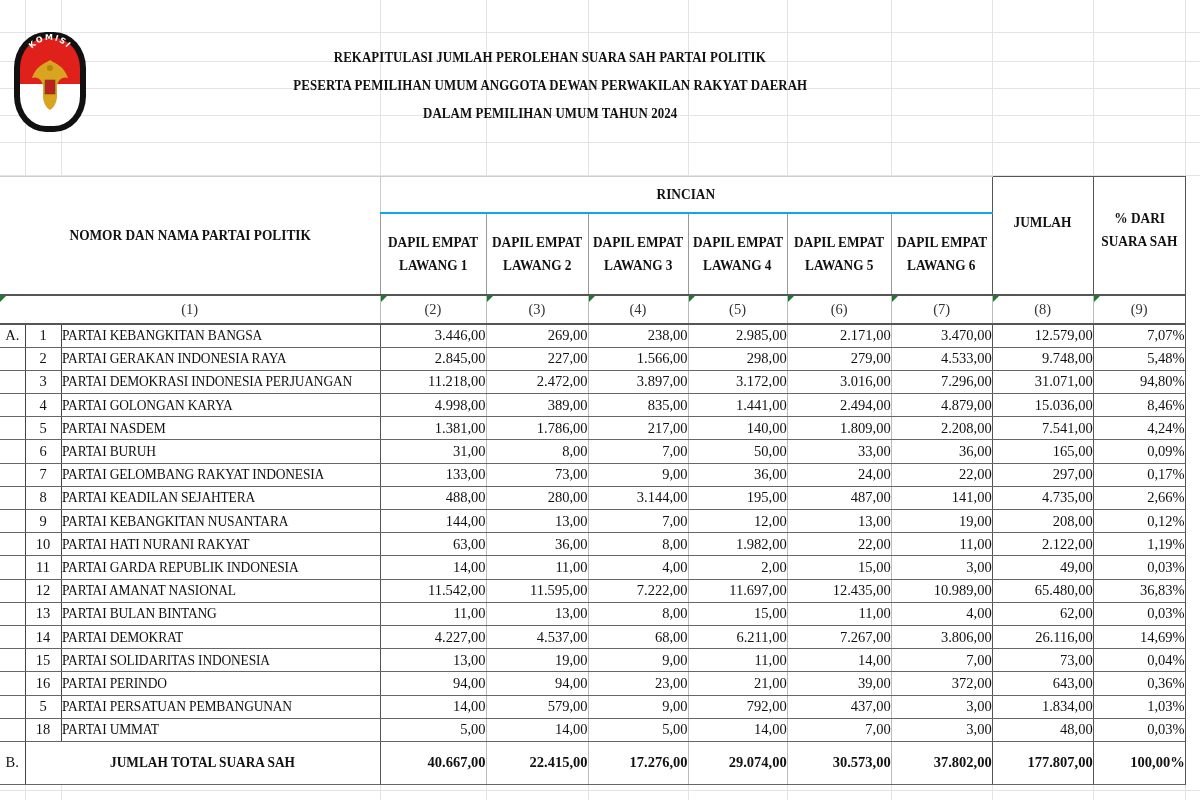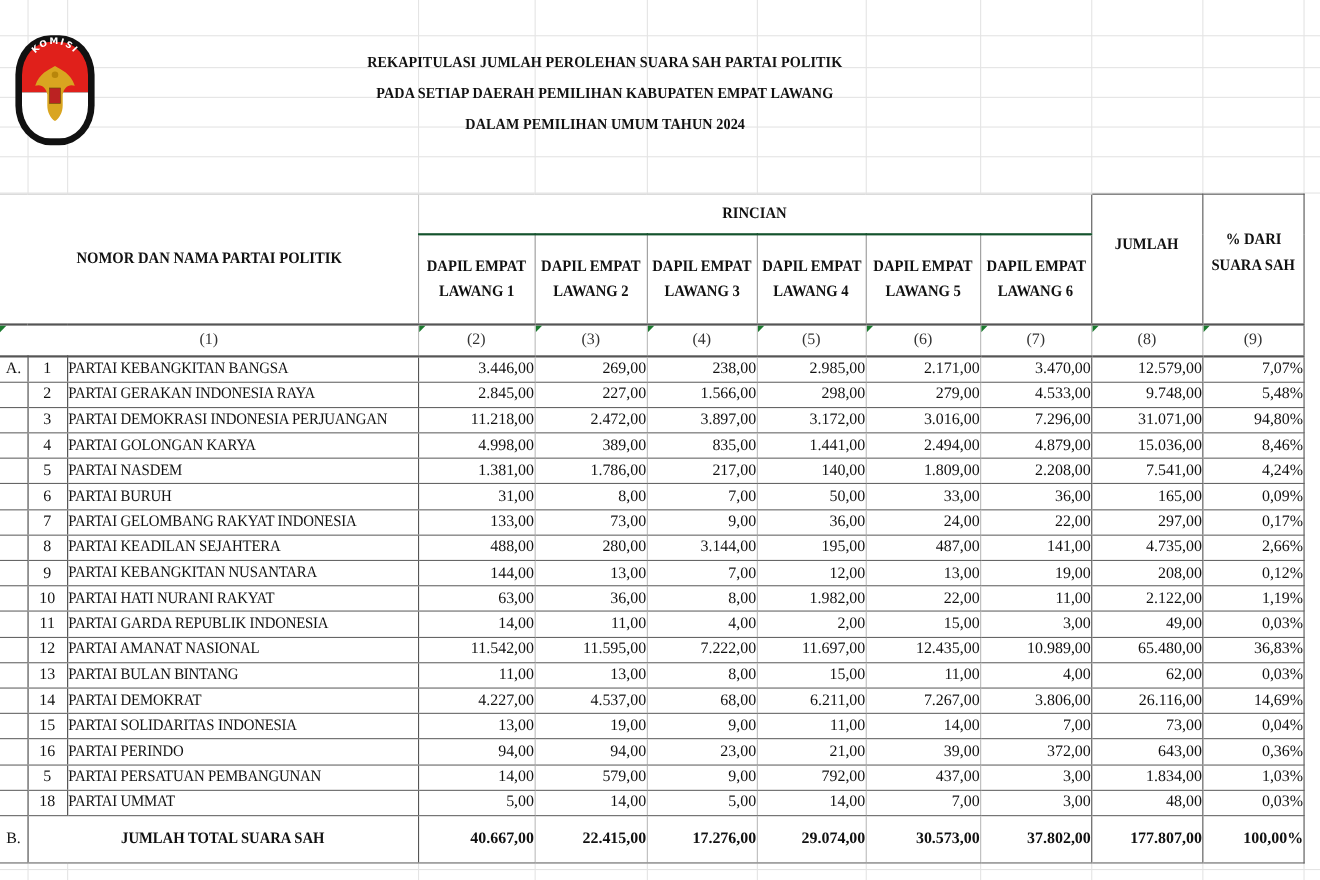--- a/index.html
+++ b/index.html
@@ -95,42 +95,42 @@
   <text font-size="8" font-weight="bold" fill="#fff" font-family="DejaVu Sans, sans-serif" letter-spacing="1.5">
     <textPath href="#arcTop" startOffset="50%" text-anchor="middle">KOMISI</textPath>
   </text>
   <text font-size="7.5" font-weight="bold" fill="#fff" font-family="DejaVu Sans, sans-serif" letter-spacing="1">
     <textPath href="#arcBot" startOffset="50%" text-anchor="middle">PEMILIHAN UMUM</textPath>
   </text>
 </svg>
 
 <div class="title-block">
   <div class="title-line"><span>REKAPITULASI JUMLAH PEROLEHAN SUARA SAH PARTAI POLITIK</span></div>
-  <div class="title-line"><span>PADA SETIAP DAERAH PEMILIHAN KABUPATEN EMPAT LAWANG</span></div>
+  <div class="title-line"><span>PESERTA PEMILIHAN UMUM ANGGOTA DEWAN PERWAKILAN RAKYAT DAERAH</span></div>
   <div class="title-line"><span>DALAM PEMILIHAN UMUM TAHUN 2024</span></div>
 </div>
 
 <table class="rekap">
   <colgroup>
     <col style="width:25px">
       <col style="width:36px">
       <col style="width:319px">
     <col style="width:106px">
       <col style="width:102px">
       <col style="width:100px">
     <col style="width:99px">
       <col style="width:104px">
       <col style="width:101px">
     <col style="width:101px">
       <col style="width:92px">
   </colgroup>
   <thead>
     <tr style="height:36px">
       <th class="hdr" colspan="3" rowspan="2" style="border-top:1px solid #ccc; border-bottom:2px solid #555;"><span>NOMOR DAN NAMA PARTAI POLITIK</span></th>
-      <th class="hdr" colspan="6" style="border-top:1px solid #ccc; border-bottom:2px solid #14532d; border-left:1px solid #ccc;"><span>RINCIAN</span></th>
+      <th class="hdr" colspan="6" style="border-top:1px solid #ccc; border-bottom:2px solid #0ea5e9; border-left:1px solid #ccc;"><span>RINCIAN</span></th>
       <th class="hdr" rowspan="2" style="border:1.5px solid #555; border-bottom:2px solid #555; vertical-align:middle; padding-bottom:26px;"><span>JUMLAH</span></th>
       <th class="hdr" rowspan="2" style="border:1.5px solid #555; border-bottom:2px solid #555; padding-bottom:10px;">
         <span>% DARI</span><br><span>SUARA SAH</span>
       </th>
     </tr>
     <tr style="height:82px" id="dapil-header-row">
         <th class="hdr thick-b" style="border-left: 1px solid rgb(153, 153, 153);"><span>DAPIL EMPAT</span><br><span>LAWANG 1</span></th>
         <th class="hdr thick-b" style="border-left: 1px solid rgb(153, 153, 153);"><span>DAPIL EMPAT</span><br><span>LAWANG 2</span></th>
         <th class="hdr thick-b" style="border-left: 1px solid rgb(153, 153, 153);"><span>DAPIL EMPAT</span><br><span>LAWANG 3</span></th>
         <th class="hdr thick-b" style="border-left: 1px solid rgb(153, 153, 153);"><span>DAPIL EMPAT</span><br><span>LAWANG 4</span></th>

